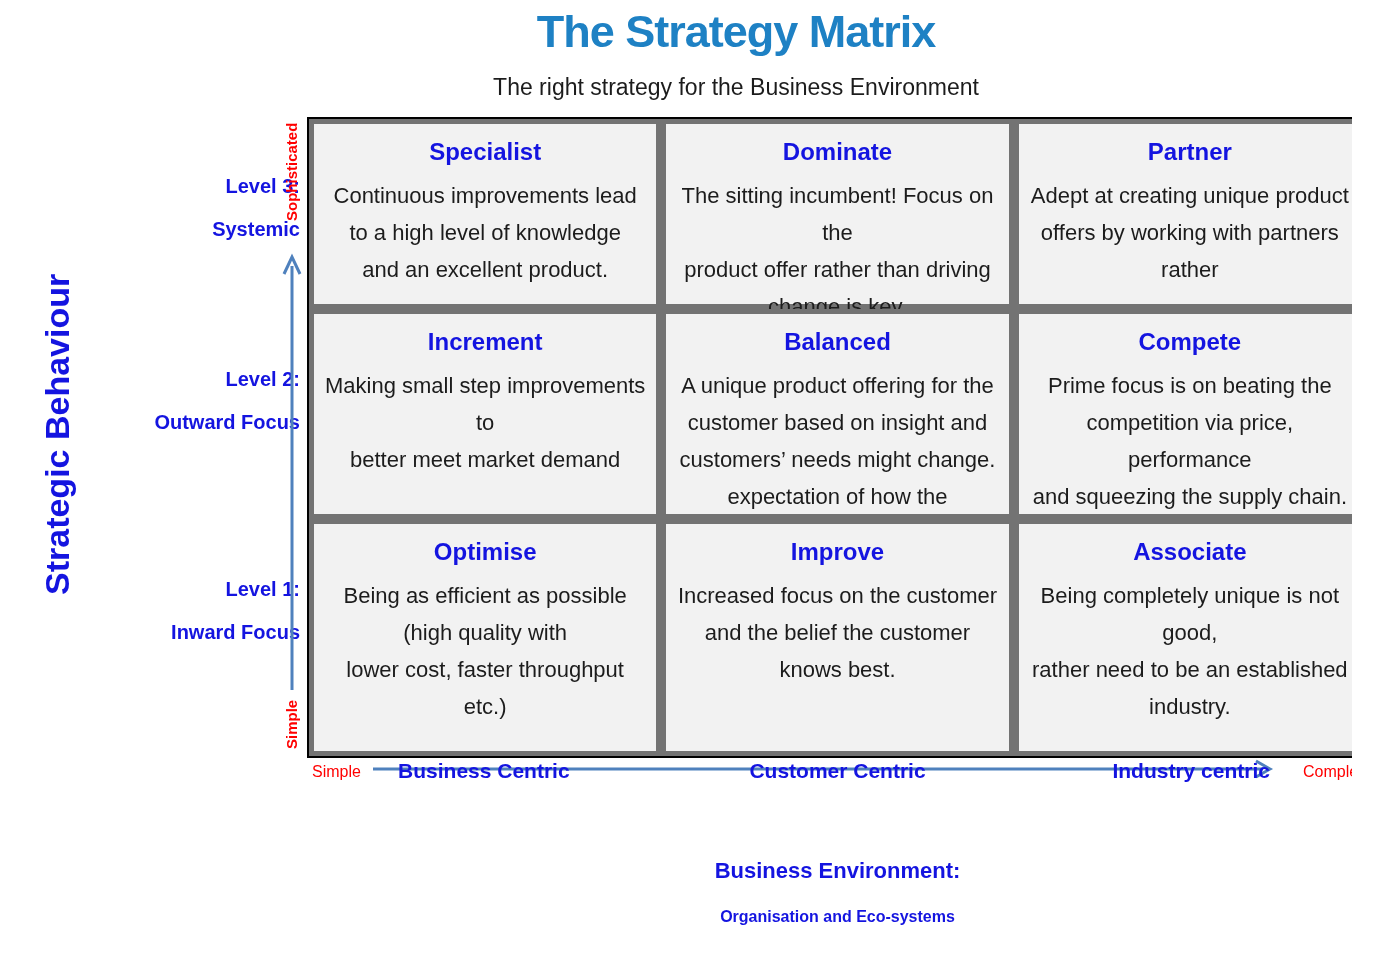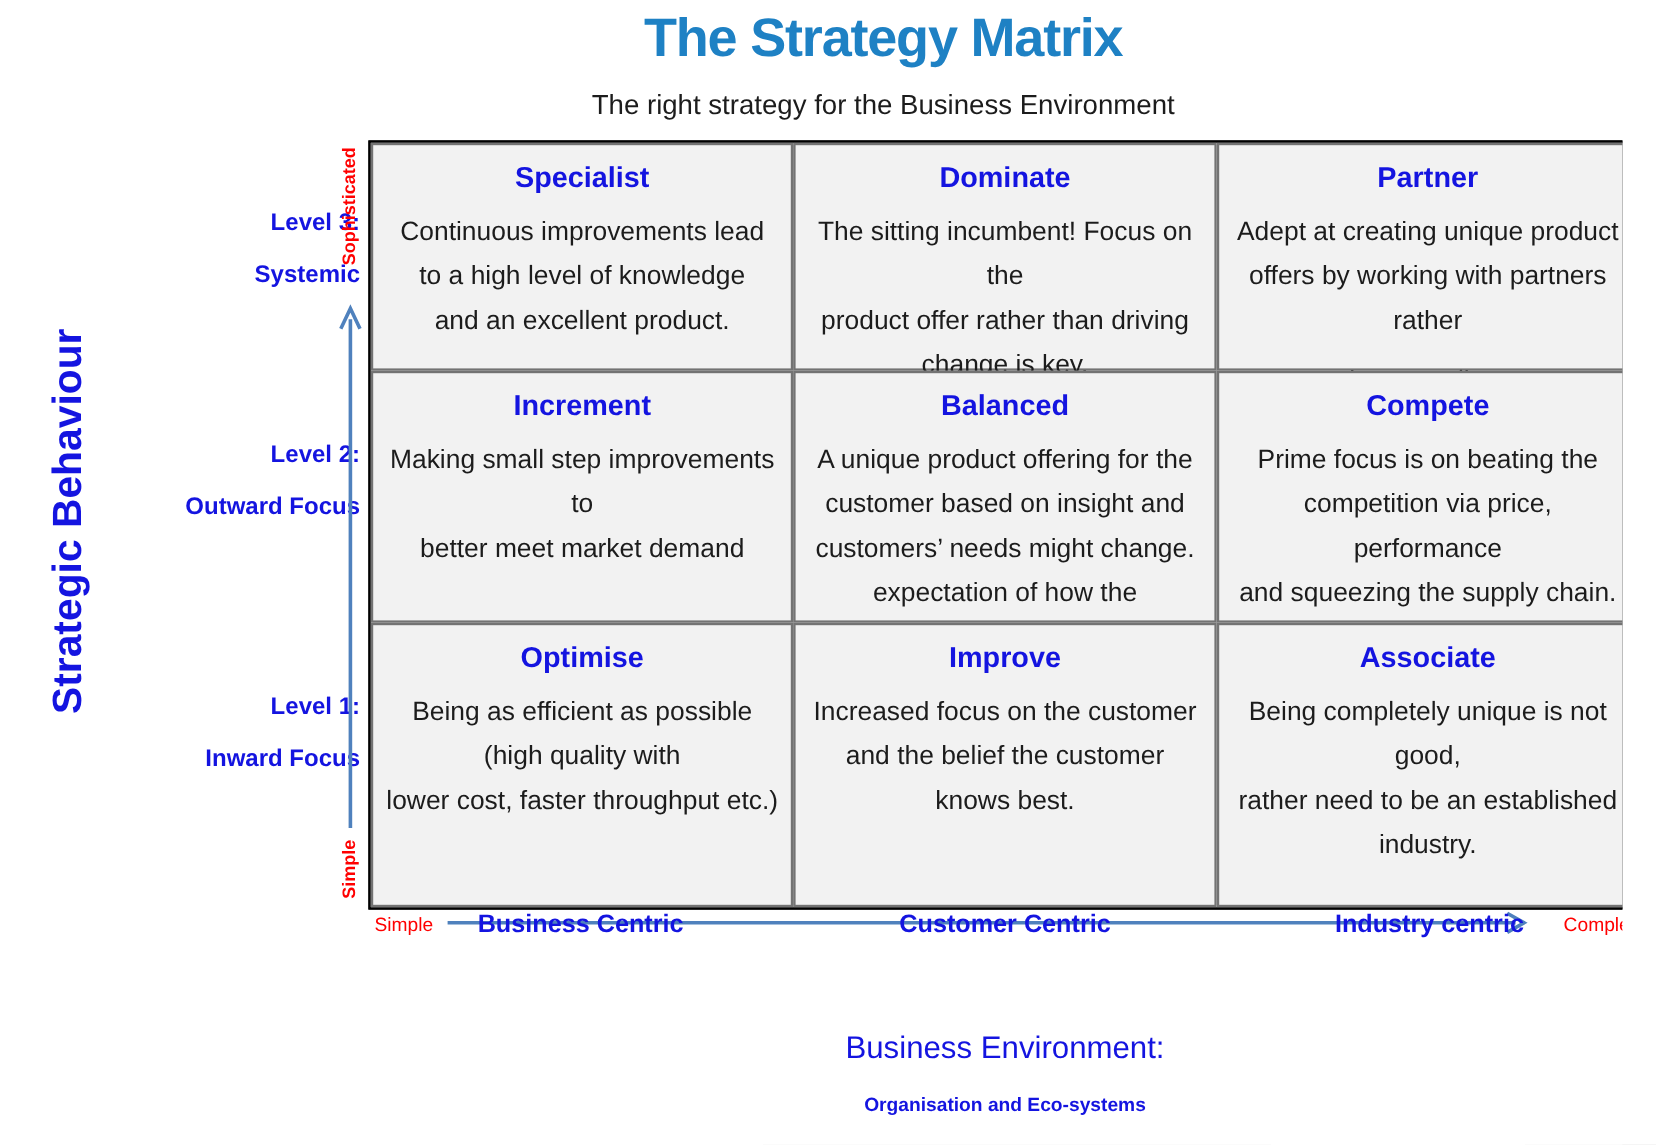--- a/index.html
+++ b/index.html
@@ -55,21 +55,21 @@
   
   .v-arrow{position:absolute;left:280px;top:252px;}
   .h-arrow{position:absolute;left:370px;top:758px;}
   
   .grid{
     position:absolute;left:307px;top:117px;width:1061px;height:641px;
     display:grid;grid-template-columns:1fr 1fr 1fr;grid-template-rows:190px 210px 1fr;
     border:2px solid #000;background:#000;
   }
   .cell{
-    border:2px solid #737373;background:var(--cell-bg);
+    border:5px solid #737373;background:var(--cell-bg);
     text-align:center;padding:13px 8px 0 8px;
   }
   .cell h2{
     font-size:24px;line-height:30px;font-weight:bold;
     color:var(--deep-blue);margin-bottom:10px;
   }
   .cell .line{
     font-size:22px;line-height:37px;color:var(--body-text);
   }
   .cell-partner .line:last-child{margin-top:13px;}
@@ -79,21 +79,21 @@
   .h-red-right{left:1303px;}
   
   .col-labels{
     position:absolute;left:307px;top:759px;width:1061px;display:flex;
   }
   .col-labels span{
     flex:1;text-align:center;font-size:21px;font-weight:bold;color:var(--deep-blue);
   }
   
   .footer{position:absolute;left:307px;top:858px;width:1061px;text-align:center;}
-  .footer .f-title{font-size:26px;font-weight:normal;color:var(--deep-blue);}
+  .footer .f-title{font-size:22px;font-weight:bold;color:var(--deep-blue);}
   .footer .f-subtitle{margin-top:24px;font-size:16px;font-weight:bold;color:var(--deep-blue);}
 </style>
 </head>
 <body>
 
 <div class="page">
 
   <div class="header">
     <h1>The Strategy Matrix</h1>
     <div class="subtitle">The right strategy for the Business Environment</div>

